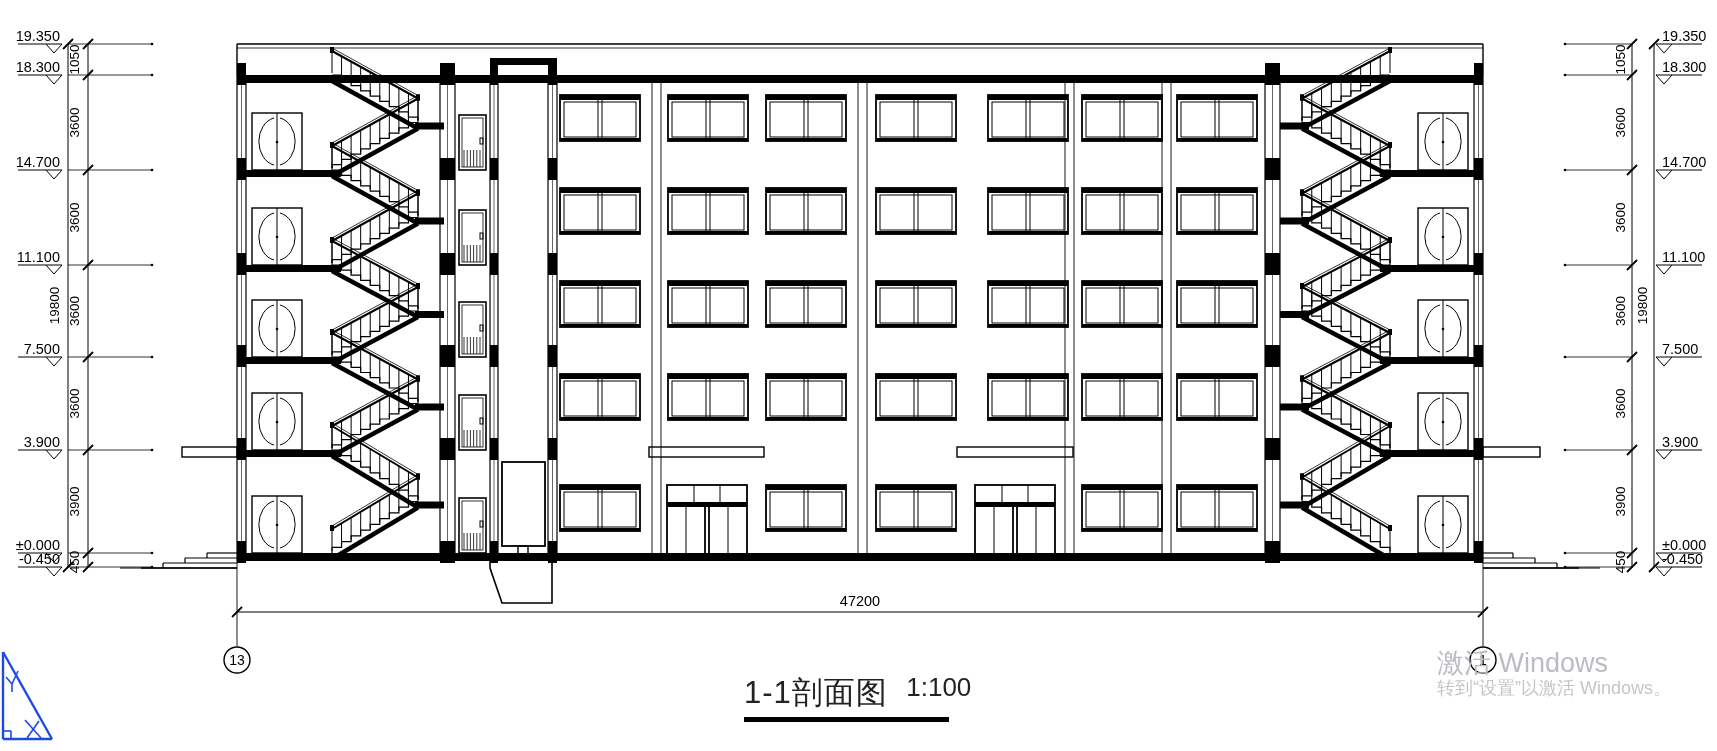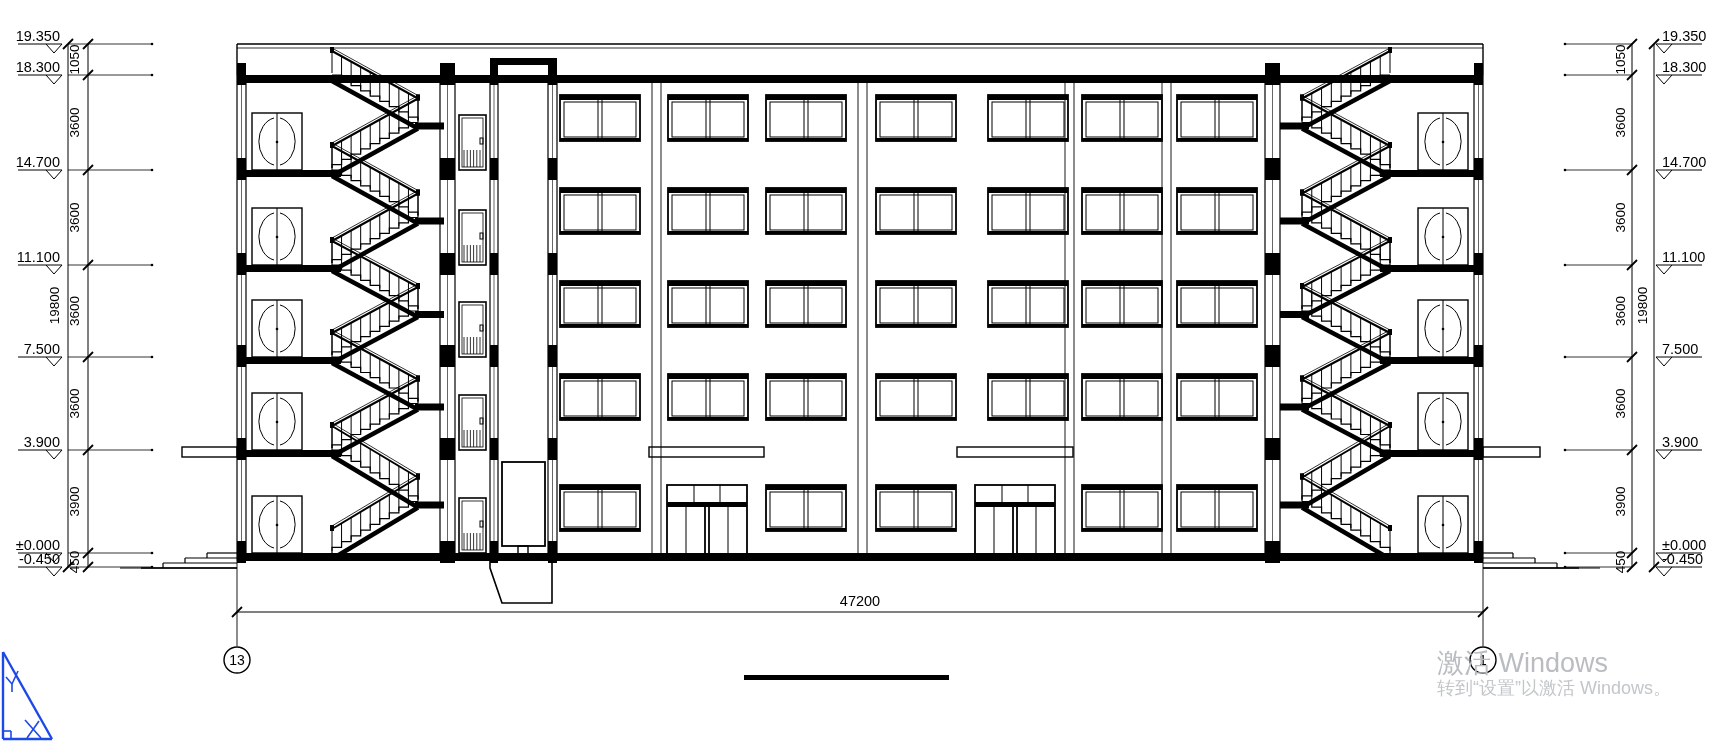--- a/index.html
+++ b/index.html
@@ -1053,20 +1053,24 @@
         <line x1="11" y1="731" x2="11" y2="739" stroke="#1c49e8" stroke-width="1.6"></line>
         <line x1="6" y1="677" x2="12" y2="684" stroke="#1c49e8" stroke-width="1.6"></line>
         <line x1="18" y1="671" x2="12" y2="684" stroke="#1c49e8" stroke-width="1.6"></line>
         <line x1="12" y1="684" x2="12" y2="692" stroke="#1c49e8" stroke-width="1.6"></line>
         <line x1="25" y1="720" x2="41" y2="738" stroke="#1c49e8" stroke-width="1.6"></line>
         <line x1="39" y1="721" x2="27" y2="738" stroke="#1c49e8" stroke-width="1.6"></line>
       </g>
     </svg>
 
   <div class="title-block">
+    <div>
+      <span class="title-main">1-1剖面图</span>
+      <span class="title-scale">1:100</span>
+    </div>
     <div class="title-underline"></div>
   </div>
 
   <div class="watermark">
     <div class="wm1">激活 Windows</div>
     <div class="wm2">转到“设置”以激活 Windows。</div>
   </div>
 </div>
 
 </body></html>

